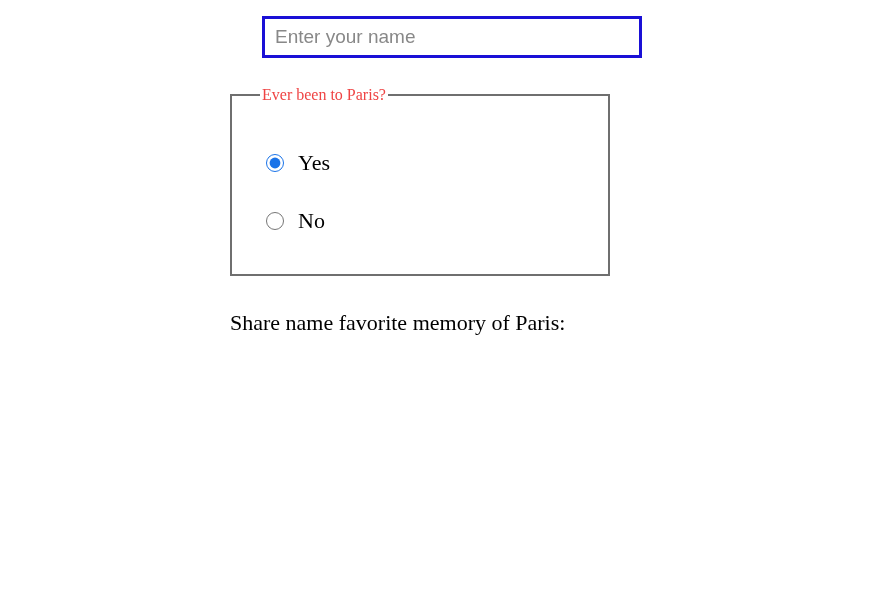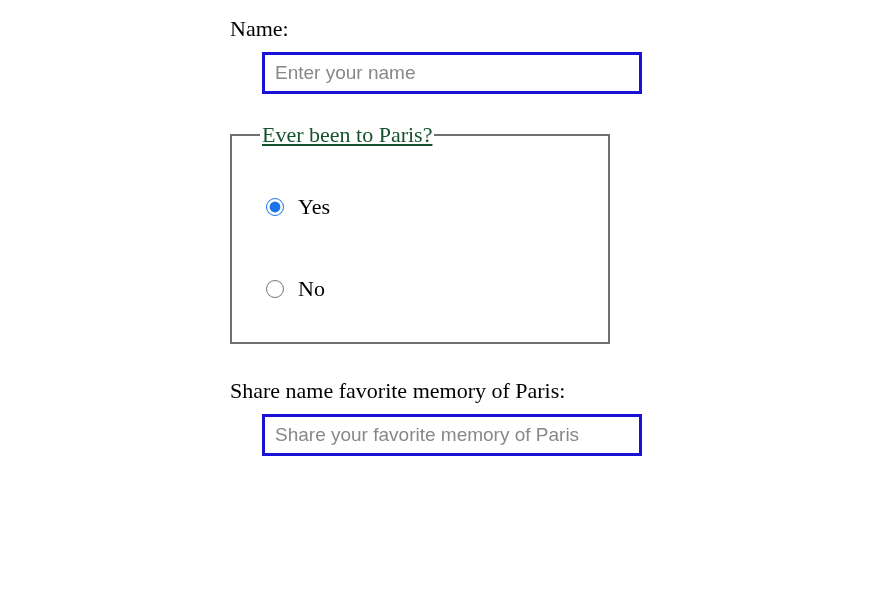--- a/index.html
+++ b/index.html
@@ -39,64 +39,61 @@
       color: #888;
     }
     fieldset.radio-fieldset {
       width: 380px;
       border: 2px solid #6f6f6f;
       padding: 24px 28px 40px 28px;
       margin-top: 6px;
       margin-bottom: 34px;
     }
     fieldset.radio-fieldset legend {
-      font-size: 22px;
-      color: #14532d;
+      font-size: 16px;
+      color: #ef4444;
       padding: 0 2px;
-      text-decoration: underline;
     }
     .radio-row {
       display: flex;
       align-items: center;
       margin-top: 22px;
-      margin-bottom: 56px;
+      margin-bottom: 32px;
     }
     .radio-row:last-child {
       margin-bottom: 0;
     }
     .radio-row input[type="radio"] {
       width: 18px;
       height: 18px;
       accent-color: #1a73e8;
       margin-right: 14px;
       margin-left: 6px;
     }
     .radio-row label {
       font-size: 22px;
       color: #000;
     }
   </style>
 </head>
 <body>
 
 <div class="form-group">
-  <label class="field-label">Name:</label>
   <input type="text" class="text-input" placeholder="Enter your name" style="">
 </div>
 
 <fieldset class="radio-fieldset">
   <legend>Ever been to Paris?</legend>
 
   <div class="radio-row">
     <input type="radio" name="visited" id="visited-yes" checked="" style="">
     <label for="visited-yes">Yes</label>
   </div>
 
   <div class="radio-row">
     <input type="radio" name="visited" id="visited-no" style="">
     <label for="visited-no">No</label>
   </div>
 </fieldset>
 
 <div class="form-group">
   <label class="field-label">Share name favorite memory of Paris:</label>
-  <input type="text" class="text-input" placeholder="Share your favorite memory of Paris" style="">
 </div>
 
 </body></html>

